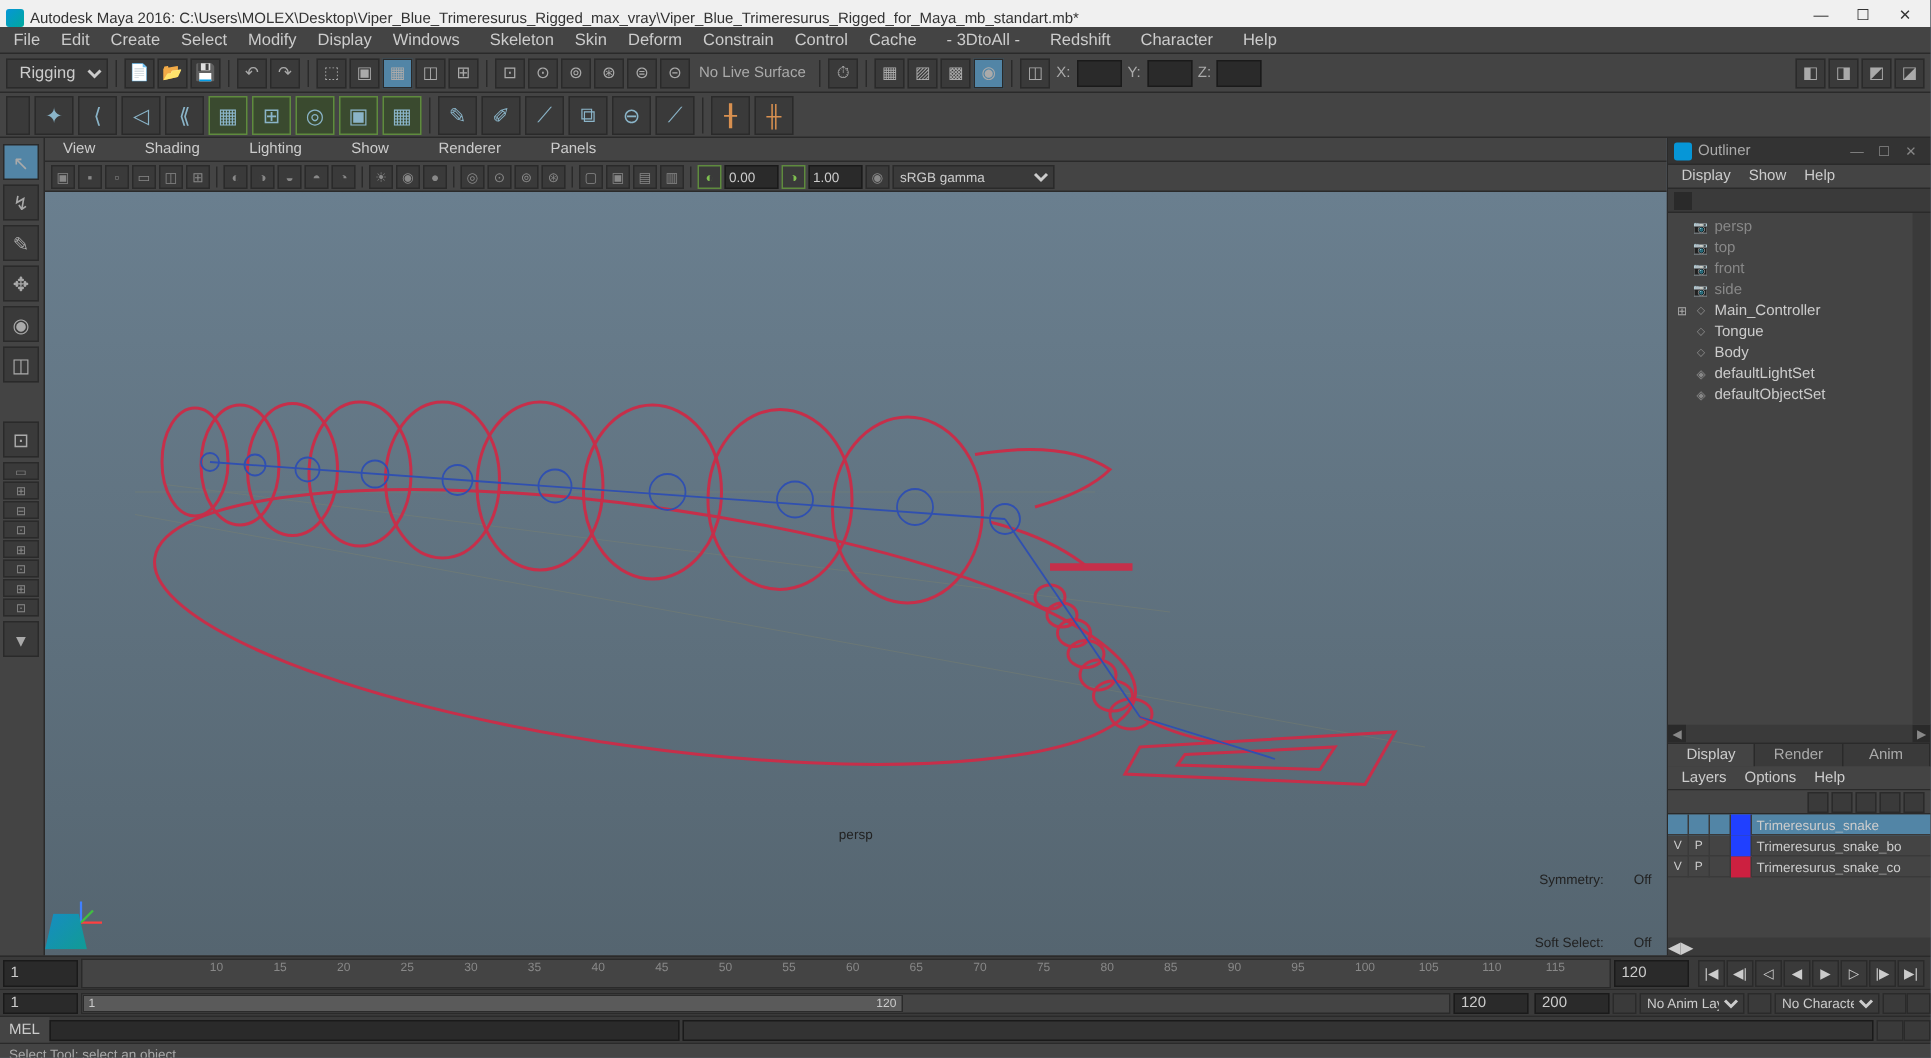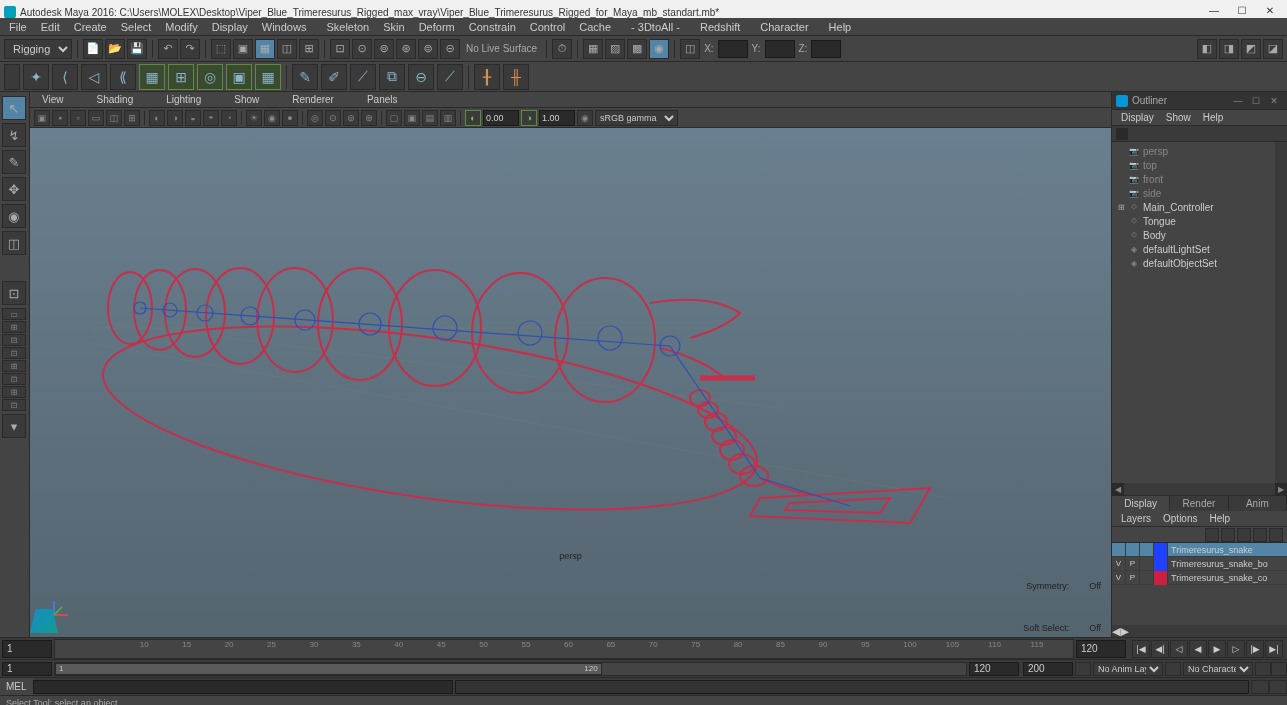--- a/index.html
+++ b/index.html
@@ -47,21 +47,21 @@
 .toolbox .smallbtn { width: 24px; height: 12px; background: #3a3a3a; border: 1px solid #2a2a2a; cursor: pointer; font-size: 8px; color: #888; display: flex; align-items: center; justify-content: center; }
 
 
 .viewport-wrap { flex: 1; display: flex; flex-direction: column; background: #5a6b7a; position: relative; }
 .panel-menu { height: 16px; background: #444; display: flex; align-items: center; padding: 0 6px; gap: 21px; border-bottom: 1px solid #2a2a2a; }
 .panel-menu .item { padding: 1px 6px; color: #ccc; cursor: pointer; font-size: 10px; }
 .panel-toolbar { height: 20px; background: #444; display: flex; align-items: center; padding: 0 4px; gap: 2px; border-bottom: 1px solid #2a2a2a; }
 .panel-toolbar .pbtn { width: 16px; height: 16px; background: #3a3a3a; border: 1px solid #2a2a2a; cursor: pointer; display: flex; align-items: center; justify-content: center; color: #888; font-size: 9px; }
 .panel-toolbar .pbtn.green { border-color: #5f8b3e; color: #7fc050; }
 .panel-toolbar .pinput { width: 36px; height: 16px; background: #2a2a2a; border: 1px solid #1a1a1a; color: #ccc; font-size: 9px; padding: 0 2px; }
-.panel-toolbar select { background: #3a3a3a; color: #ccc; border: 1px solid #2a2a2a; height: 16px; font-size: 9px; width: 83px; }
+.panel-toolbar select { background: #3a3a3a; color: #ccc; border: 1px solid #2a2a2a; height: 16px; font-size: 9px; width: 108px; }
 .panel-toolbar .sep { width: 1px; height: 14px; background: #2a2a2a; margin: 0 2px; }
 
 .viewport { flex: 1; position: relative; background: linear-gradient(to bottom, #6a7f8f 0%, #556570 100%); overflow: hidden; }
 .viewport svg { position: absolute; top: 0; left: 0; }
 .viewport .footer-info { position: absolute; bottom: 4px; width: 100%; display: flex; justify-content: space-between; padding: 0 10px; font-size: 9px; color: #222; }
 .viewport .footer-info .center { position: absolute; left: 50%; transform: translateX(-50%); }
 .viewport .footer-info .right { display: flex; flex-direction: column; gap: 2px; align-items: flex-end; }
 .viewport .footer-info .right div { display: flex; gap: 20px; margin-top: 30px; }
 .viewport .axis-gizmo { position: absolute; bottom: 16px; left: 18px; width: 24px; height: 24px; }
 .viewport .maya-logo { position: absolute; bottom: 4px; left: 0; width: 28px; height: 24px; background: linear-gradient(135deg, #0696d7, #00a99d); clip-path: polygon(20% 0, 80% 0, 100% 100%, 0 100%); opacity: 0.8; }

